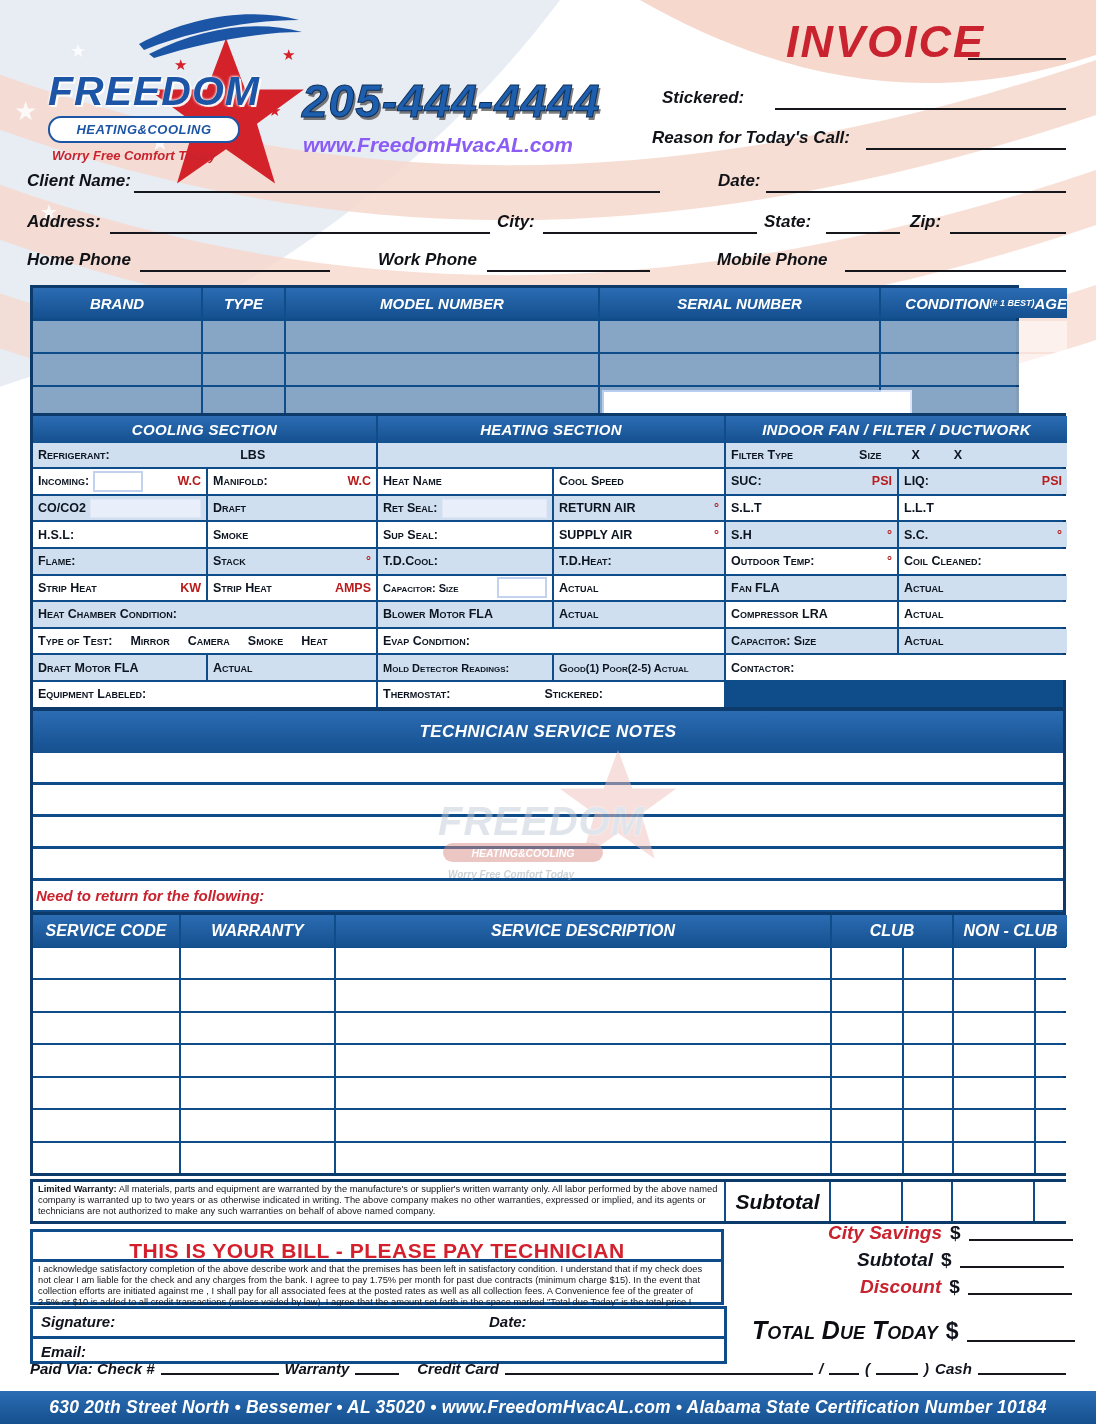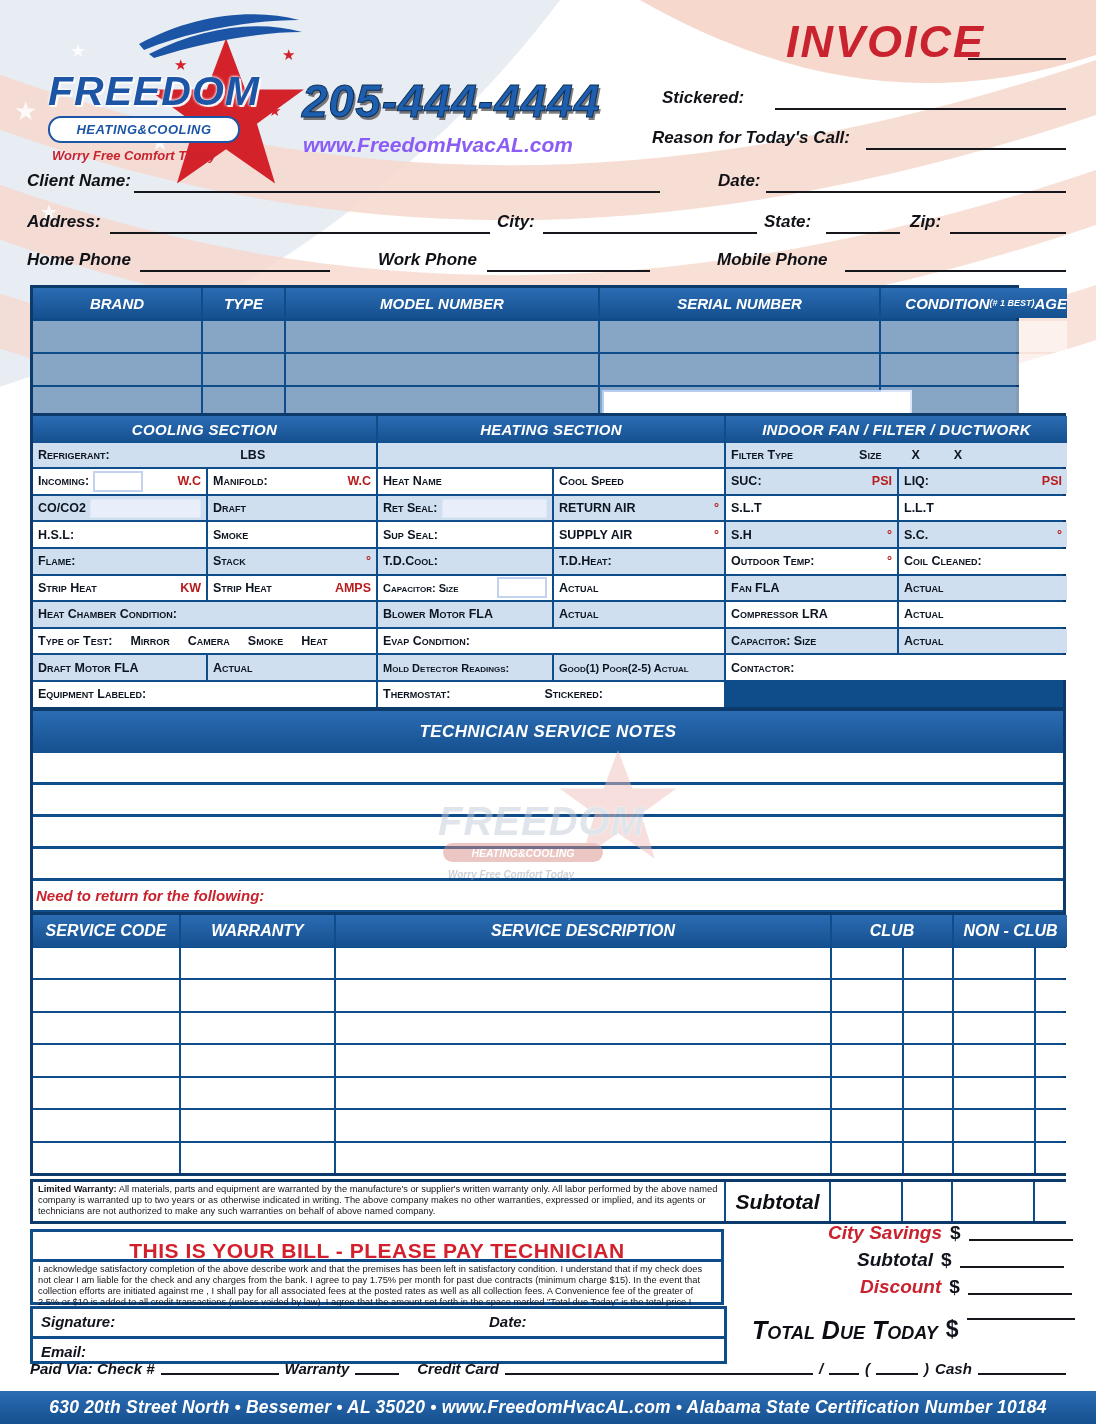--- a/index.html
+++ b/index.html
@@ -83,21 +83,21 @@
   
   .tot-row{position:absolute;display:flex;align-items:flex-end;gap:8px;}
   .tot-lbl{font-size:19px;font-weight:700;font-style:italic;white-space:nowrap;}
   .tot-lbl.red{color:#c8232e;}
   .dollar{font-size:19px;font-weight:700;}
   .tot-line{border-bottom:2px solid #15171c;width:104px;height:2px;margin-bottom:3px;}
   
   .sigbox{position:absolute;left:30px;top:1306px;width:697px;height:58px;border:3px solid #0f4c8a;box-sizing:border-box;background:#fff;}
   .sigbox .r1{height:27px;border-bottom:3px solid #0f4c8a;position:relative;}
   .sigbox .flabel{position:absolute;top:4px;font-size:15px;font-weight:700;font-style:italic;}
-  .totaldue{position:absolute;left:752px;top:1316px;display:flex;align-items:flex-start;gap:8px;}
+  .totaldue{position:absolute;left:752px;top:1316px;display:flex;align-items:flex-end;gap:8px;}
   .totaldue .lbl{font-size:25px;font-weight:700;font-style:italic;color:#0c0e13;white-space:nowrap;}
   .totaldue .dollar{font-size:23px;}
   .totaldue .tot-line{width:108px;}
   
   .paidvia{position:absolute;left:30px;top:1360px;width:1036px;display:flex;align-items:flex-end;gap:6px;}
   .pv-lbl{font-size:15px;font-weight:700;font-style:italic;white-space:nowrap;}
   .pv-line{border-bottom:2px solid #15171c;height:2px;margin-bottom:2px;}
   
   .footer{position:absolute;left:0;top:1391px;width:1096px;height:33px;font-size:17.5px;letter-spacing:.2px;}
 </style>

